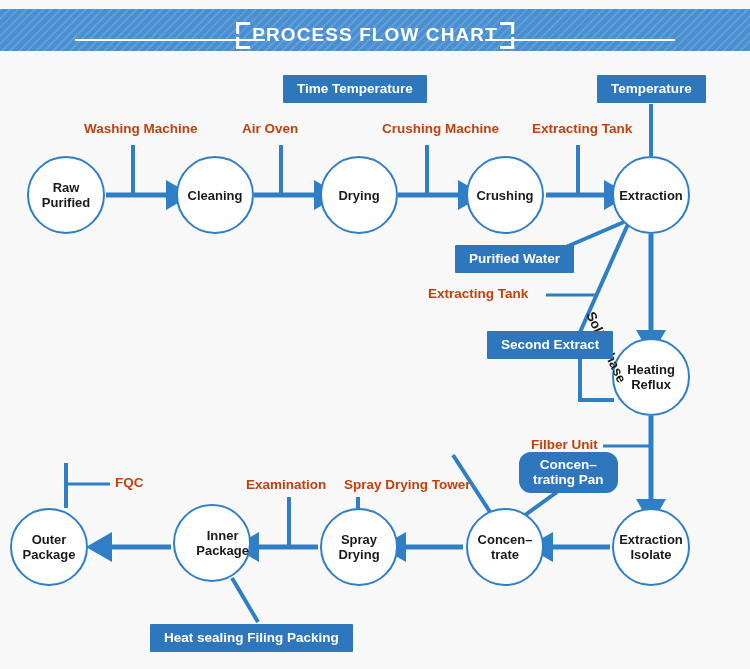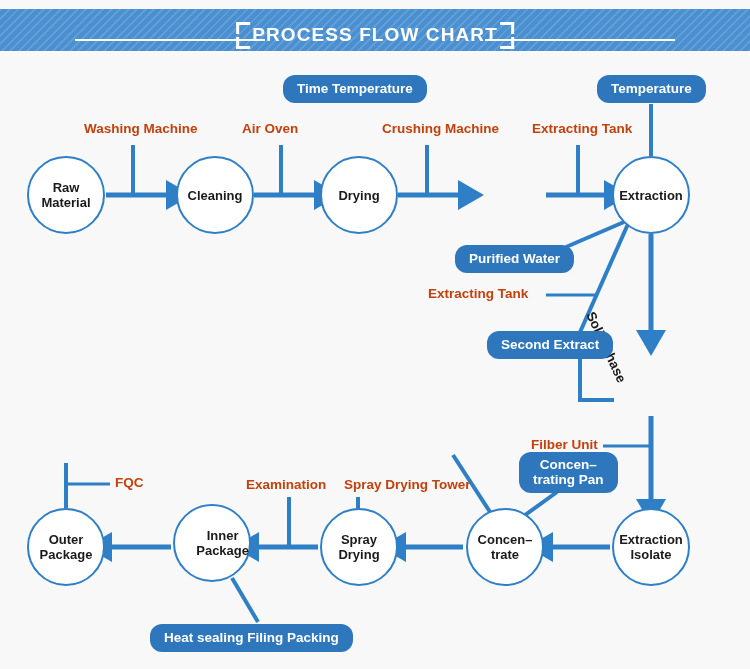--- a/index.html
+++ b/index.html
@@ -112,21 +112,21 @@
     color: #c2410c;
     white-space: nowrap;
     z-index: 3;
   }
 
   
   .pill {
     position: absolute;
     background: #2e77bc;
     color: #ffffff;
-    border-radius: 12px;
+    border-radius: 1px;
     font-size: 13.5px;
     font-weight: bold;
     padding: 6px 14px 7px 14px;
     white-space: nowrap;
     text-align: center;
     line-height: 15px;
     box-sizing: border-box;
     z-index: 4;
   }
   .pill.two-line {
@@ -214,48 +214,55 @@
     <line x1="557" y1="492" x2="521" y2="518" stroke="#2f7fc6" stroke-width="4"></line>
 
     <line x1="66" y1="463" x2="66" y2="508" stroke="#2f7fc6" stroke-width="4"></line>
     <line x1="66" y1="484" x2="110" y2="484" stroke="#2f7fc6" stroke-width="3"></line>
 
     <line x1="232" y1="578" x2="258" y2="622" stroke="#2f7fc6" stroke-width="4"></line>
   </svg>
 
   <div class="node" style="left:27px;  top:156px;">
     <span>Raw
-Material</span>
+Purified</span>
   </div>
   <div class="node" style="left:176px; top:156px;">
     <span>Cleaning</span>
   </div>
   <div class="node" style="left:320px; top:156px;">
     <span>Drying</span>
   </div>
+  <div class="node" style="left:466px; top:156px;">
+    <span>Crushing</span>
+  </div>
   <div class="node" style="left:612px; top:156px;">
     <span>Extraction</span>
+  </div>
+  <div class="node" style="left:612px; top:338px;">
+    <span>Heating
+Reflux</span>
   </div>
   <div class="node" style="left:612px; top:508px;">
     <span>Extraction
 Isolate</span>
   </div>
   <div class="node" style="left:466px; top:508px;">
     <span>Concen–
 trate</span>
   </div>
   <div class="node" style="left:320px; top:508px;">
     <span>Spray
 Drying</span>
   </div>
   <div class="node" style="left:173px; top:504px;justify-content:flex-end;">
     <span>Inner
 Package</span>
   </div>
-  <div class="node" style="left:27px;  top:508px;">
+  <div class="node" style="left:10px;  top:508px;">
     <span>Outer
 Package</span>
   </div>
 
   <div class="label" style="left:84px;  top:121px;">Washing Machine</div>
   <div class="label" style="left:242px; top:121px;">Air Oven</div>
   <div class="label" style="left:382px; top:121px;">Crushing Machine</div>
   <div class="label" style="left:532px; top:121px;">Extracting Tank</div>
   <div class="label" style="left:428px; top:286px;">Extracting Tank</div>
   <div class="rot-label" style="left:590px; top:305px; transform: rotate(65deg);">Solid Phase</div>

